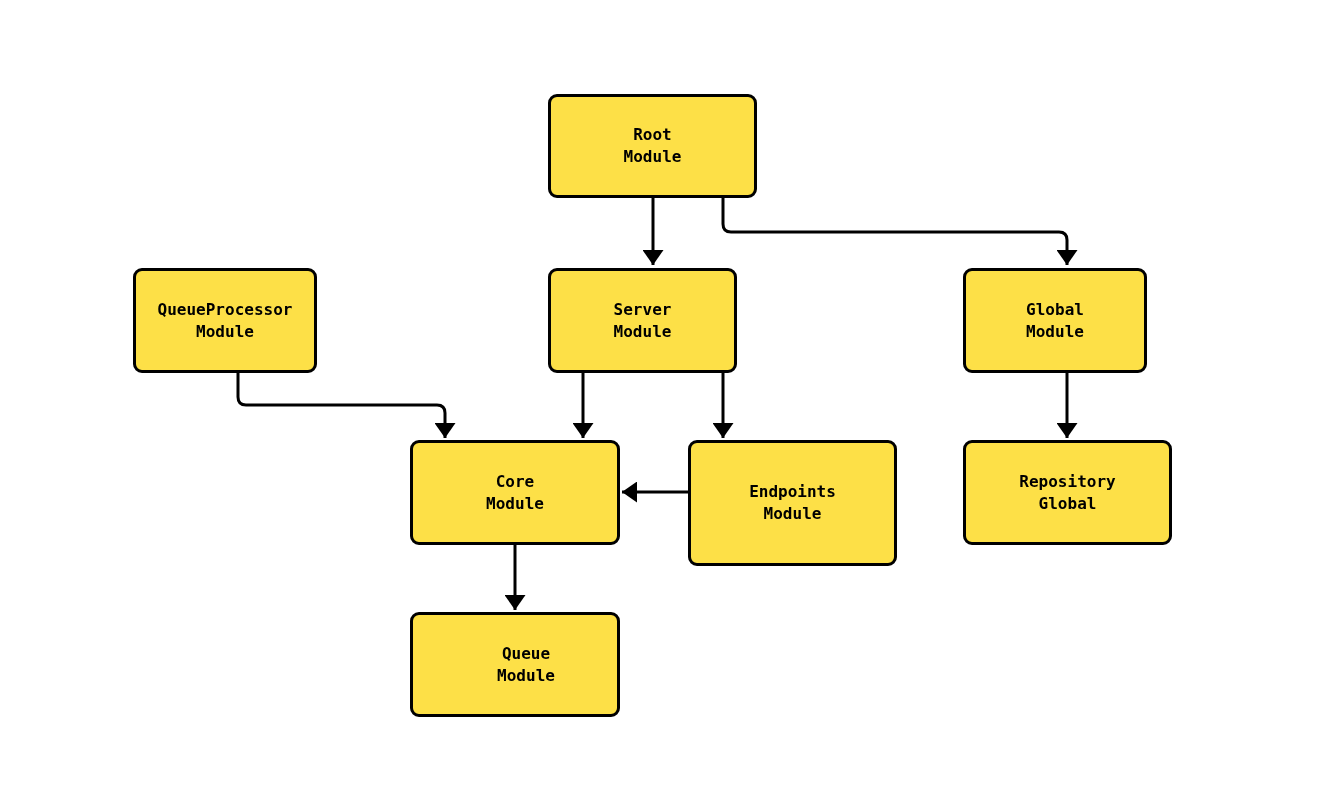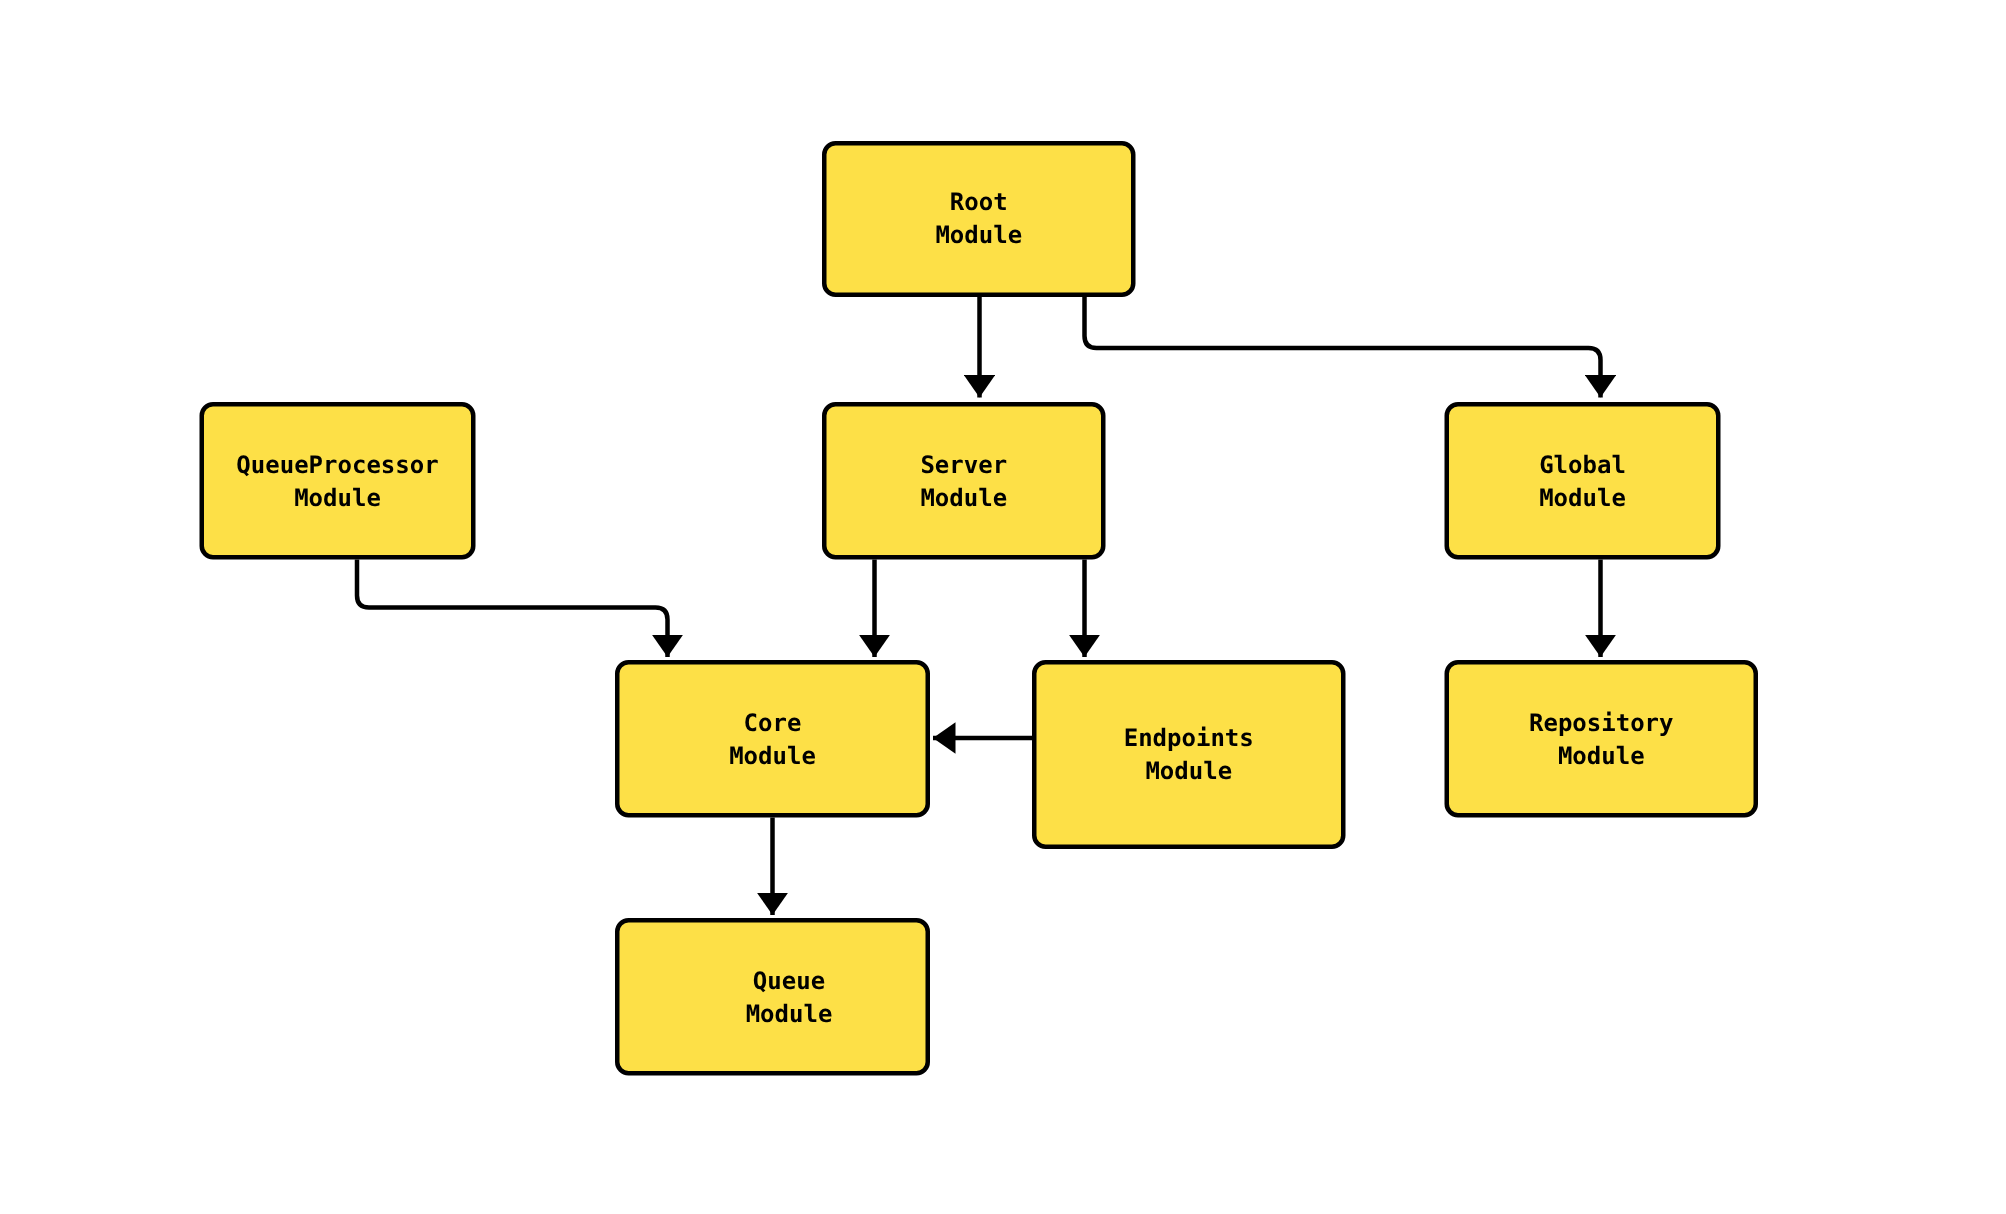--- a/index.html
+++ b/index.html
@@ -107,21 +107,21 @@
 Module</div>
   </div>
 
   <div class="node n-endpoints">
     <div class="node-label">Endpoints
 Module</div>
   </div>
 
   <div class="node n-repository">
     <div class="node-label">Repository
-Module</div>
+Global</div>
   </div>
 
   <div class="node n-queue">
     <div class="node-label">Queue
 Module</div>
   </div>
 
 </div>
 
 </body></html>

